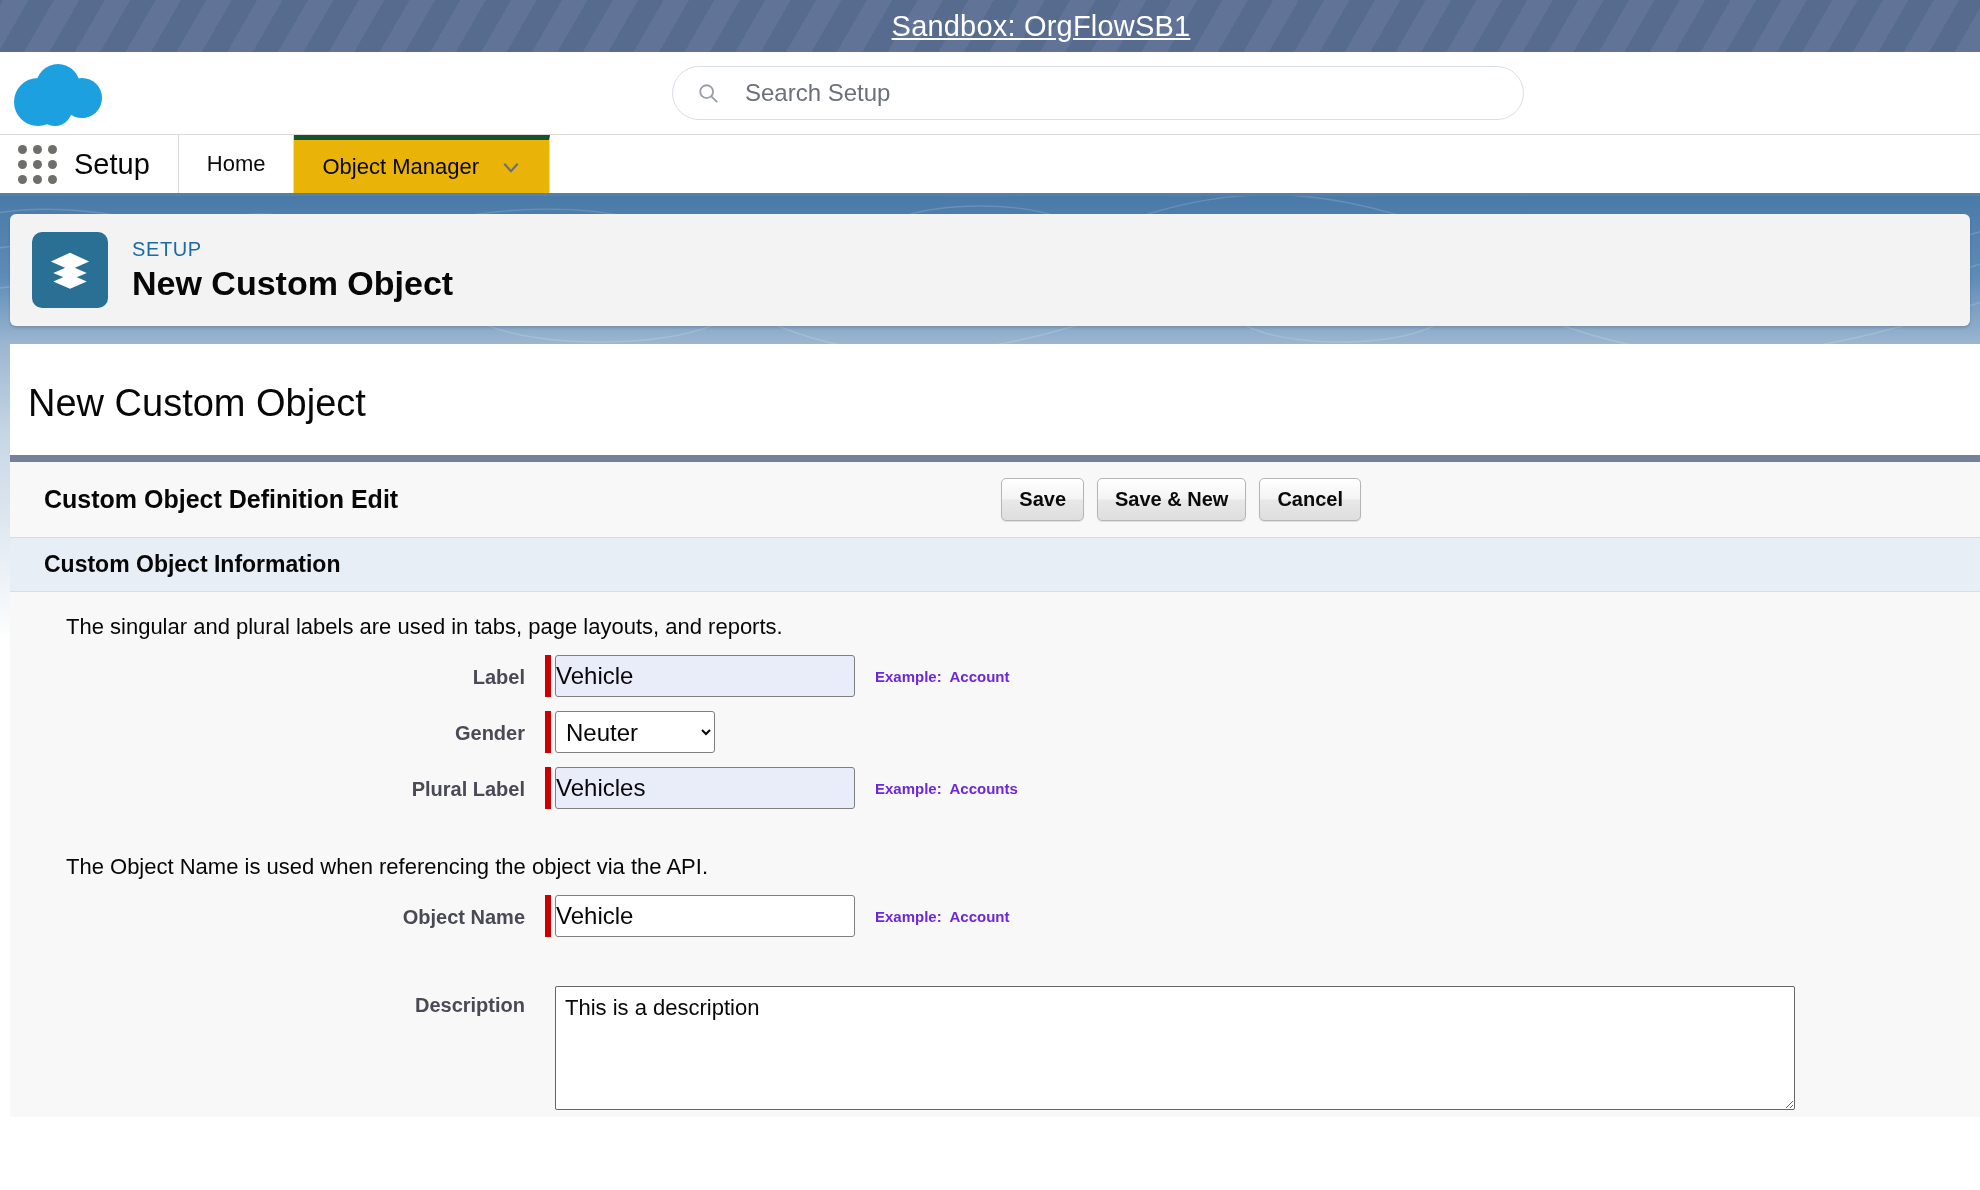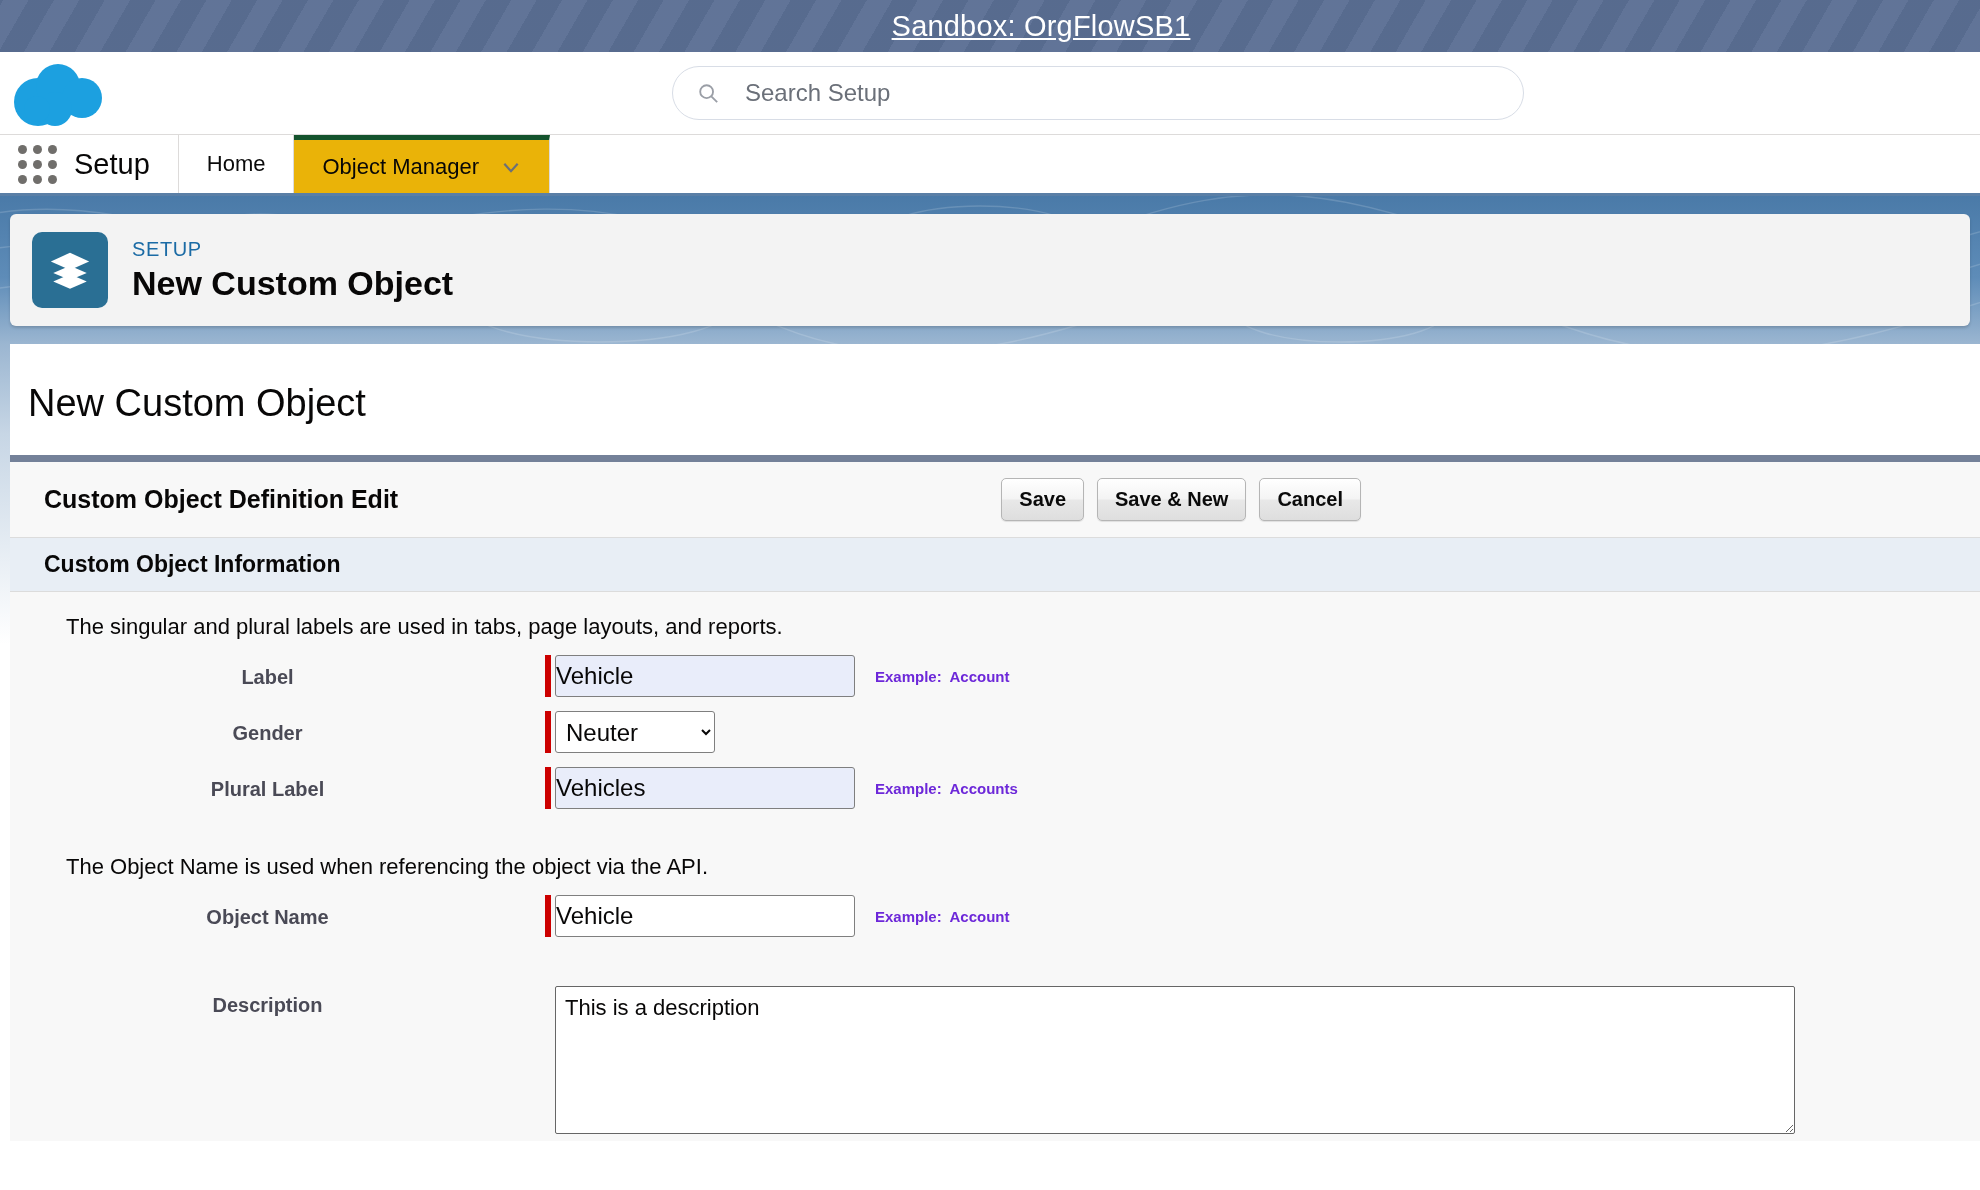--- a/index.html
+++ b/index.html
@@ -272,21 +272,21 @@
     padding: 22px 0 8px 56px;
   }
 
   .field-row {
     display: flex;
     align-items: flex-start;
     padding: 7px 0;
   }
   .field-label {
     width: 535px;
-    text-align: center;
+    text-align: right;
     font-size: 20px;
     font-weight: bold;
     color: #4a4a56;
     padding-right: 20px;
     padding-top: 11px;
     flex: 0 0 auto;
   }
   .field-control {
     display: flex;
     align-items: flex-start;
@@ -335,21 +335,21 @@
     padding-top: 13px;
     margin-left: 20px;
     white-space: pre;
   }
 
   .desc-area {
     font-family: "Liberation Sans", sans-serif;
     font-size: 22px;
     color: #080707;
     width: 1240px;
-    height: 148px;
+    height: 124px;
     padding: 7px 9px;
     border: 1px solid #666;
     border-radius: 2px;
     background: #ffffff;
     outline: none;
     resize: both;
     line-height: 1.3;
   }
   .desc-label { padding-top: 8px; }
 </style>

